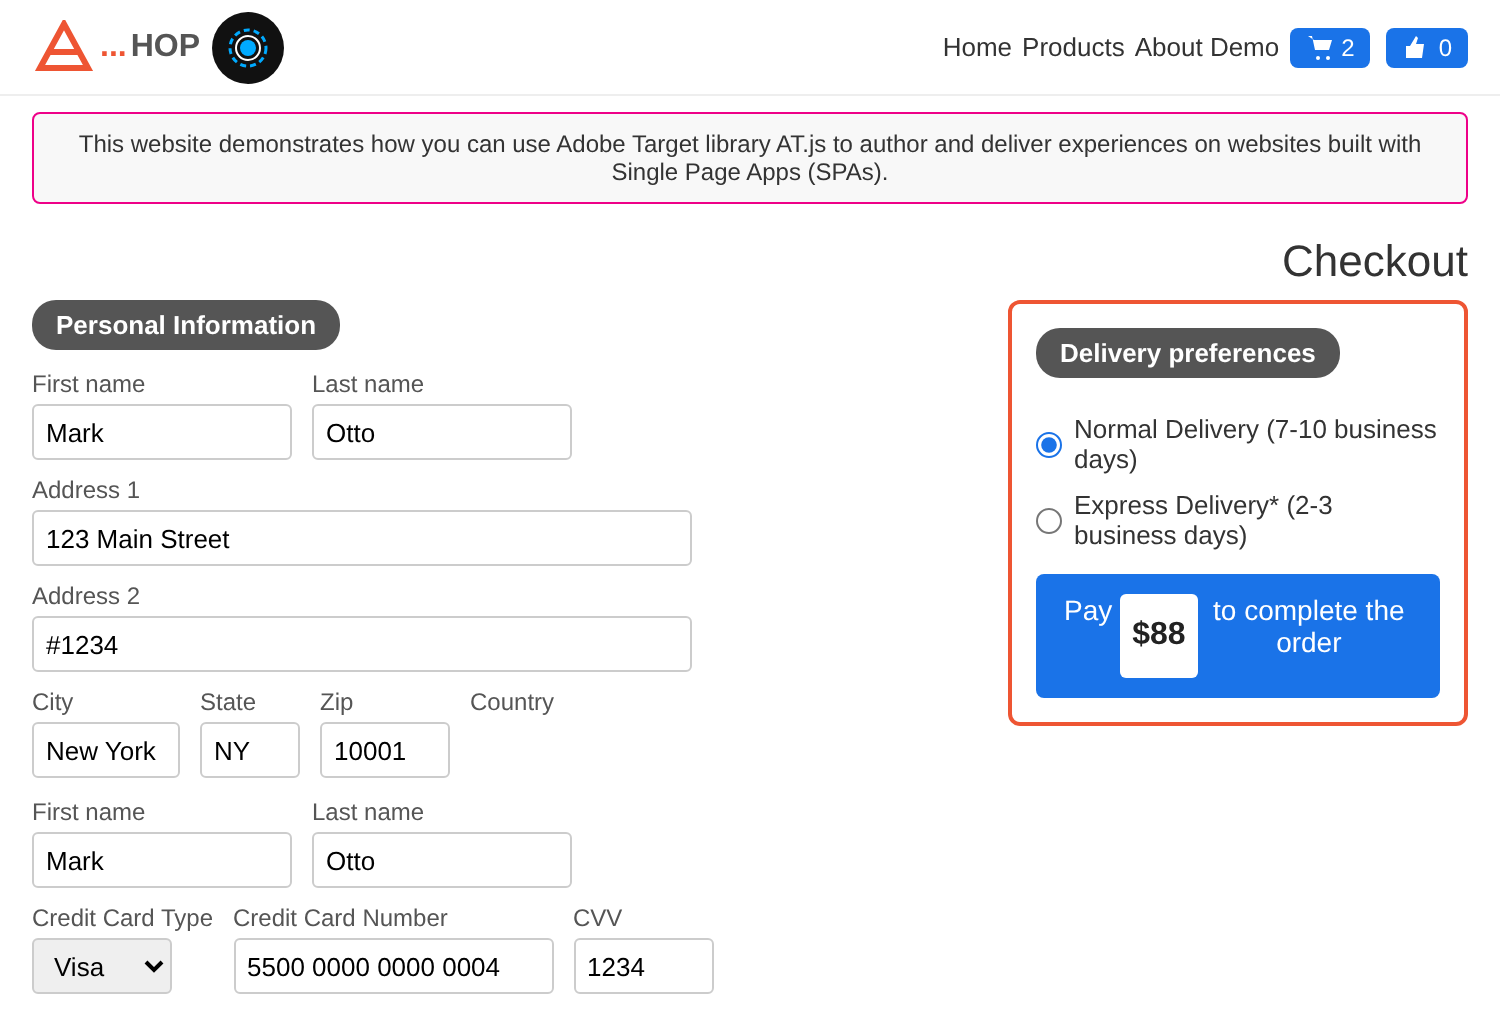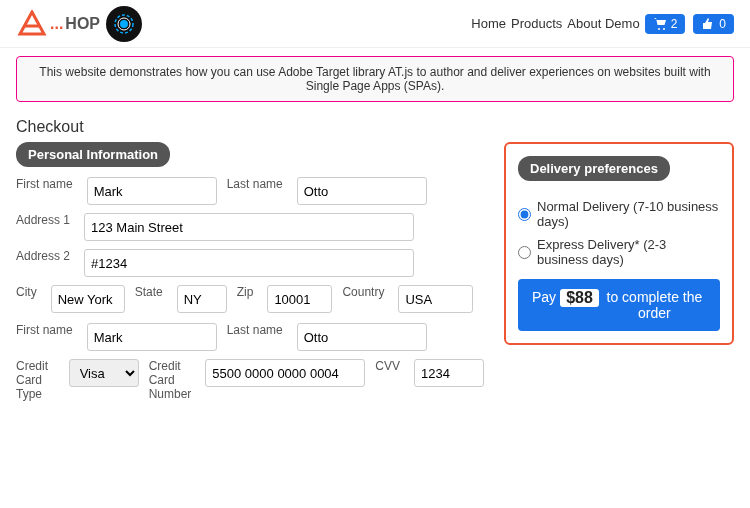--- a/index.html
+++ b/index.html
@@ -13,51 +13,51 @@
     .nav { display: flex; align-items: center; gap: 5px; font-size: 13px; color: #333; }
     .nav a { text-decoration: none; color: #333; }
     .nav-icons { display: flex; align-items: center; gap: 8px; }
     .nav-badge { display: flex; align-items: center; gap: 4px; background: #1a73e8; color: #fff; border-radius: 4px; padding: 3px 8px; font-size: 12px; cursor: pointer; }
     .nav-badge-like { background: #1a73e8; }
 
     
     .banner { background: #f8f8f8; border: 1px solid #e08; border-radius: 4px; margin: 8px 16px; padding: 8px 12px; font-size: 12px; color: #333; text-align: center; }
 
     
-    .page-title { font-size: 16px; font-weight: normal; padding: 8px 16px 6px; }
+    .page-title { font-size: 22px; font-weight: normal; padding: 8px 16px 6px; text-align: right; }
 
     
     .main { display: flex; padding: 0 16px; gap: 20px; }
     .left-col { flex: 1; }
     .right-col { width: 230px; }
 
     
     .section-header { background: #555; color: #fff; padding: 5px 12px; border-radius: 12px; font-size: 13px; font-weight: bold; margin-bottom: 10px; display: inline-block; }
 
     
     .form-row { display: flex; gap: 10px; margin-bottom: 8px; }
-    .form-group { display: flex; flex-direction: row; gap: 14px; }
+    .form-group { display: flex; flex-direction: column; gap: 3px; }
     .form-group label { font-size: 12px; color: #555; }
     .form-group input, .form-group select { border: 1px solid #ccc; border-radius: 3px; padding: 2px 6px; font-size: 13px; height: 28px; }
     .form-group.half input { width: 130px; }
     .form-group.full input { width: 330px; }
     .form-group.city input { width: 74px; }
     .form-group.state input { width: 50px; }
     .form-group.zip input { width: 65px; }
     .form-group.country input { width: 75px; }
 
     
     .delivery-box { border: 2px solid #e53; border-radius: 6px; padding: 12px; margin-top: 0; }
     .delivery-options { display: flex; flex-direction: column; gap: 8px; margin: 8px 0 12px; font-size: 13px; }
     .delivery-option { display: flex; align-items: center; gap: 6px; }
     .delivery-option input[type="radio"] { accent-color: #1a73e8; }
 
     
     .pay-button { background: #1a73e8; color: #fff; border: none; border-radius: 4px; padding: 10px 14px; font-size: 14px; cursor: pointer; width: 100%; display: flex; align-items: flex-start; justify-content: center; gap: 4px; }
-    .pay-amount { font-weight: bold; font-size: 16px; background: #fff; color: #222; padding: 0 6px; border-radius: 3px; }
+    .pay-amount { font-weight: bold; font-size: 16px; background: #fff; color: #222; padding: 12px 6px; border-radius: 3px; }
 
     
     .cc-section { margin-top: 10px; }
     .form-group.cc-type select { width: 70px; height: 28px; }
     .form-group.cc-num input { width: 160px; }
     .form-group.cvv input { width: 70px; }
   </style>
 </head>
 <body>
 
@@ -145,21 +145,20 @@
         <div class="form-group state">
           <label>State</label>
           <input type="text" value="NY" style="">
         </div>
         <div class="form-group zip">
           <label>Zip</label>
           <input type="text" value="10001" style="">
         </div>
         <div class="form-group country">
           <label>Country</label>
-          <input type="text" value="USA" style="">
         </div>
       </div>
     </div>
 
     <div class="cc-section">
       <div class="form-row">
         <div class="form-group half">
           <label>First name</label>
           <input type="text" value="Mark" style="">
         </div>

